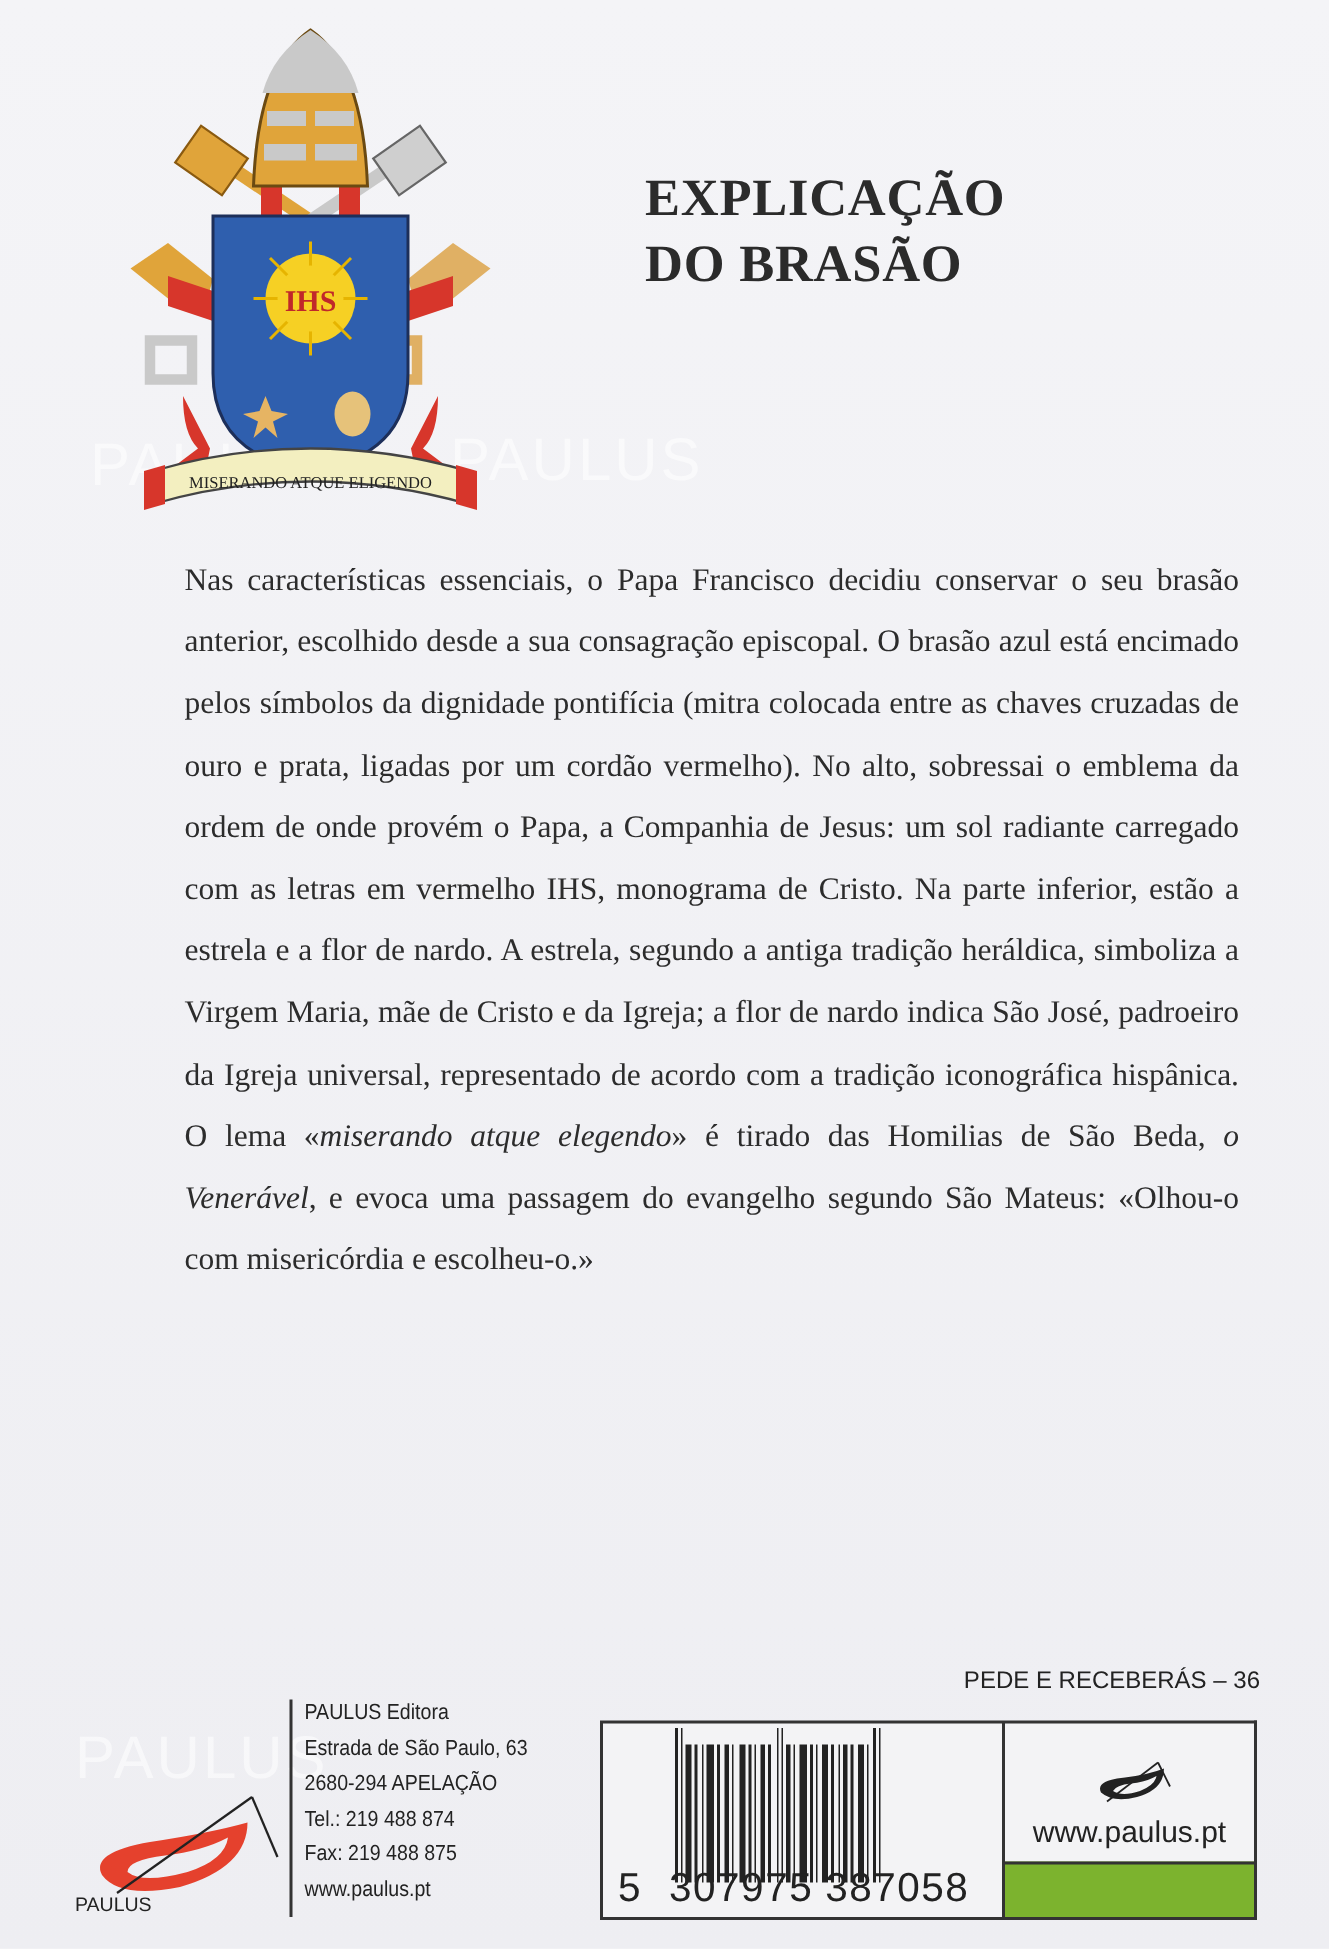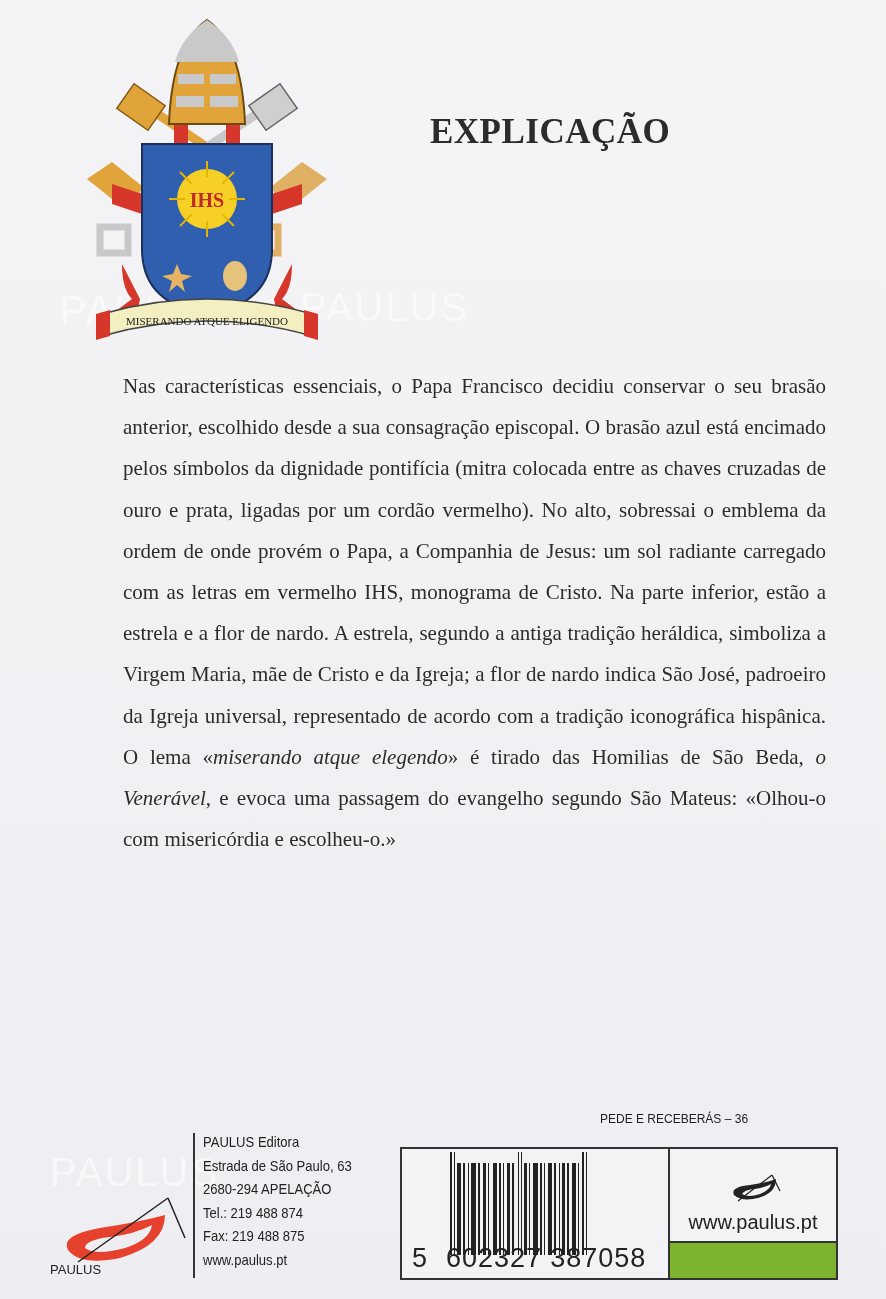--- a/index.html
+++ b/index.html
@@ -25,22 +25,22 @@
 
   .body-text {
     position: absolute; left: 123px; top: 366px; width: 703px;
     font-size: 21px; line-height: 41.2px; color: #2c2c2c;
     text-align: justify;
   }
   .body-text p { margin: 0; }
   .body-text em { font-style: italic; }
 
   .series {
-    position: absolute; left: 600px; top: 1112px; width: 240px; 
-    font-family: "Liberation Sans", sans-serif; font-size: 12px; color: #222;
+    position: absolute; left: 600px; top: 1112px; width: 240px; text-align: right;
+    font-family: "Liberation Sans", sans-serif; font-size: 16px; color: #222;
     white-space: nowrap;
   }
 
   .publisher-logo { position: absolute; left: 40px; top: 1190px; width: 150px; height: 90px; }
   .publisher-logo-label { position: absolute; left: 50px; top: 1262px; font-family: "Liberation Sans", sans-serif; font-size: 13px; color: #222; }
 
   .divider { position: absolute; left: 193px; top: 1133px; width: 2px; height: 145px; background: #333; }
 
   .address {
     position: absolute; left: 203px; top: 1131px;
@@ -127,20 +127,21 @@
     <g>
       <path d="M20 300 Q125 270 230 300 L230 322 Q125 292 20 322 Z" fill="#f3efc0" stroke="#444" stroke-width="1.5"></path>
       <path d="M14 300 L28 296 L28 322 L14 326 Z" fill="#d7362b"></path>
       <path d="M236 300 L222 296 L222 322 L236 326 Z" fill="#d7362b"></path>
       <text x="125" y="311" text-anchor="middle" font-family="Liberation Serif, serif" font-size="11" fill="#222">MISERANDO ATQUE ELIGENDO</text>
     </g>
   </svg>
 
   <div class="title">
     <div>EXPLICAÇÃO</div>
+    <div>DO BRASÃO</div>
   </div>
 
   <div class="body-text">
     <p><span>Nas características essenciais, o Papa Francisco decidiu conservar o seu brasão anterior, escolhido desde a sua consagração episcopal. O brasão azul está encimado pelos símbolos da dignidade pontifícia (mitra colocada entre as chaves cruzadas de ouro e prata, ligadas por um cordão vermelho). No alto, sobressai o emblema da ordem de onde provém o Papa, a Companhia de Jesus: um sol radiante carregado com as letras em vermelho IHS, monograma de Cristo. Na parte inferior, estão a estrela e a flor de nardo. A estrela, segundo a antiga tradição heráldica, simboliza a Virgem Maria, mãe de Cristo e da Igreja; a flor de nardo indica São José, padroeiro da Igreja universal, representado de acordo com a tradição iconográfica hispânica. O lema «</span><em>miserando atque elegendo</em><span>» é tirado das Homilias de São Beda, </span><em>o Venerável</em><span>, e evoca uma passagem do evangelho segundo São Mateus: «Olhou-o com misericórdia e escolheu-o.»</span></p>
   </div>
 
   <div class="series">PEDE E RECEBERÁS – 36</div>
 
   <svg class="publisher-logo" viewBox="0 0 150 90">
     <path d="M28 60 Q20 45 60 38 Q100 32 125 25 Q125 55 80 68 Q40 76 28 60 Z M45 58 Q55 66 85 58 Q110 50 112 35 Q95 44 70 47 Q45 50 45 58 Z" fill="#e5412d"></path>
@@ -187,21 +188,21 @@
       <span style="width:2px;margin-right:3px"></span>
         <span style="width:1px;margin-right:2px"></span>
       <span style="width:3px;margin-right:2px"></span>
         <span style="width:2px;margin-right:3px"></span>
       <span style="width:4px;margin-right:2px"></span>
         <span style="width:1px;margin-right:3px"></span>
       <span style="width:2px;margin-right:2px;height:112%"></span>
         <span style="width:1px;margin-right:0;height:112%"></span>
     </div>
     <div class="barcode-num">
-      <span class="first">5</span><span class="mid">602327</span><span>387058</span>
+      <span class="first">5</span><span class="mid">307975</span><span>387058</span>
     </div>
   </div>
 
   <div class="web-box">
     <svg class="web-logo" viewBox="0 0 56 34">
       <path d="M6 24 Q2 16 22 14 Q38 12 48 8 Q48 22 30 27 Q14 31 6 24 Z M14 23 Q20 27 32 23 Q42 19 43 13 Q36 17 26 18 Q16 19 14 23 Z" fill="#222"></path>
       <line x1="10" y1="30" x2="44" y2="4" stroke="#222" stroke-width="1.2"></line>
       <line x1="44" y1="4" x2="52" y2="20" stroke="#222" stroke-width="1.2"></line>
     </svg>
     <div class="web-url">www.paulus.pt</div>

